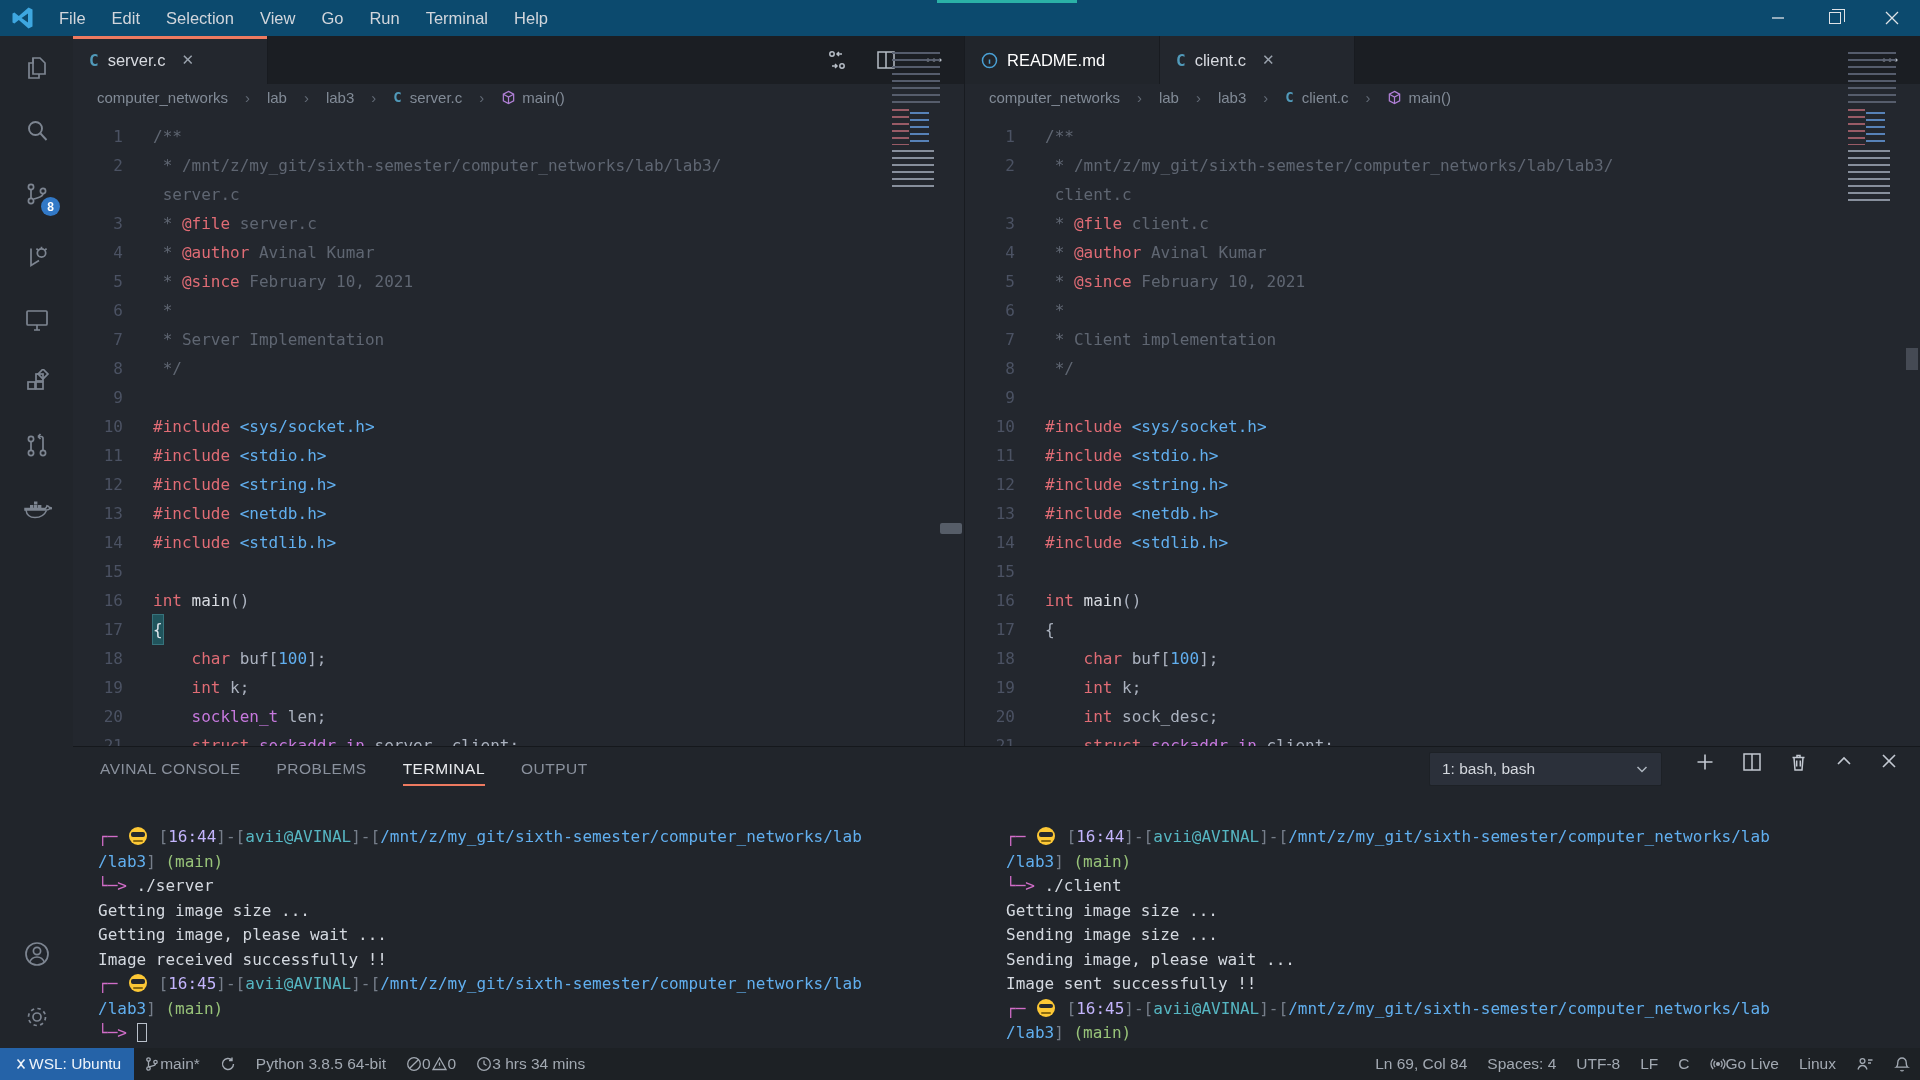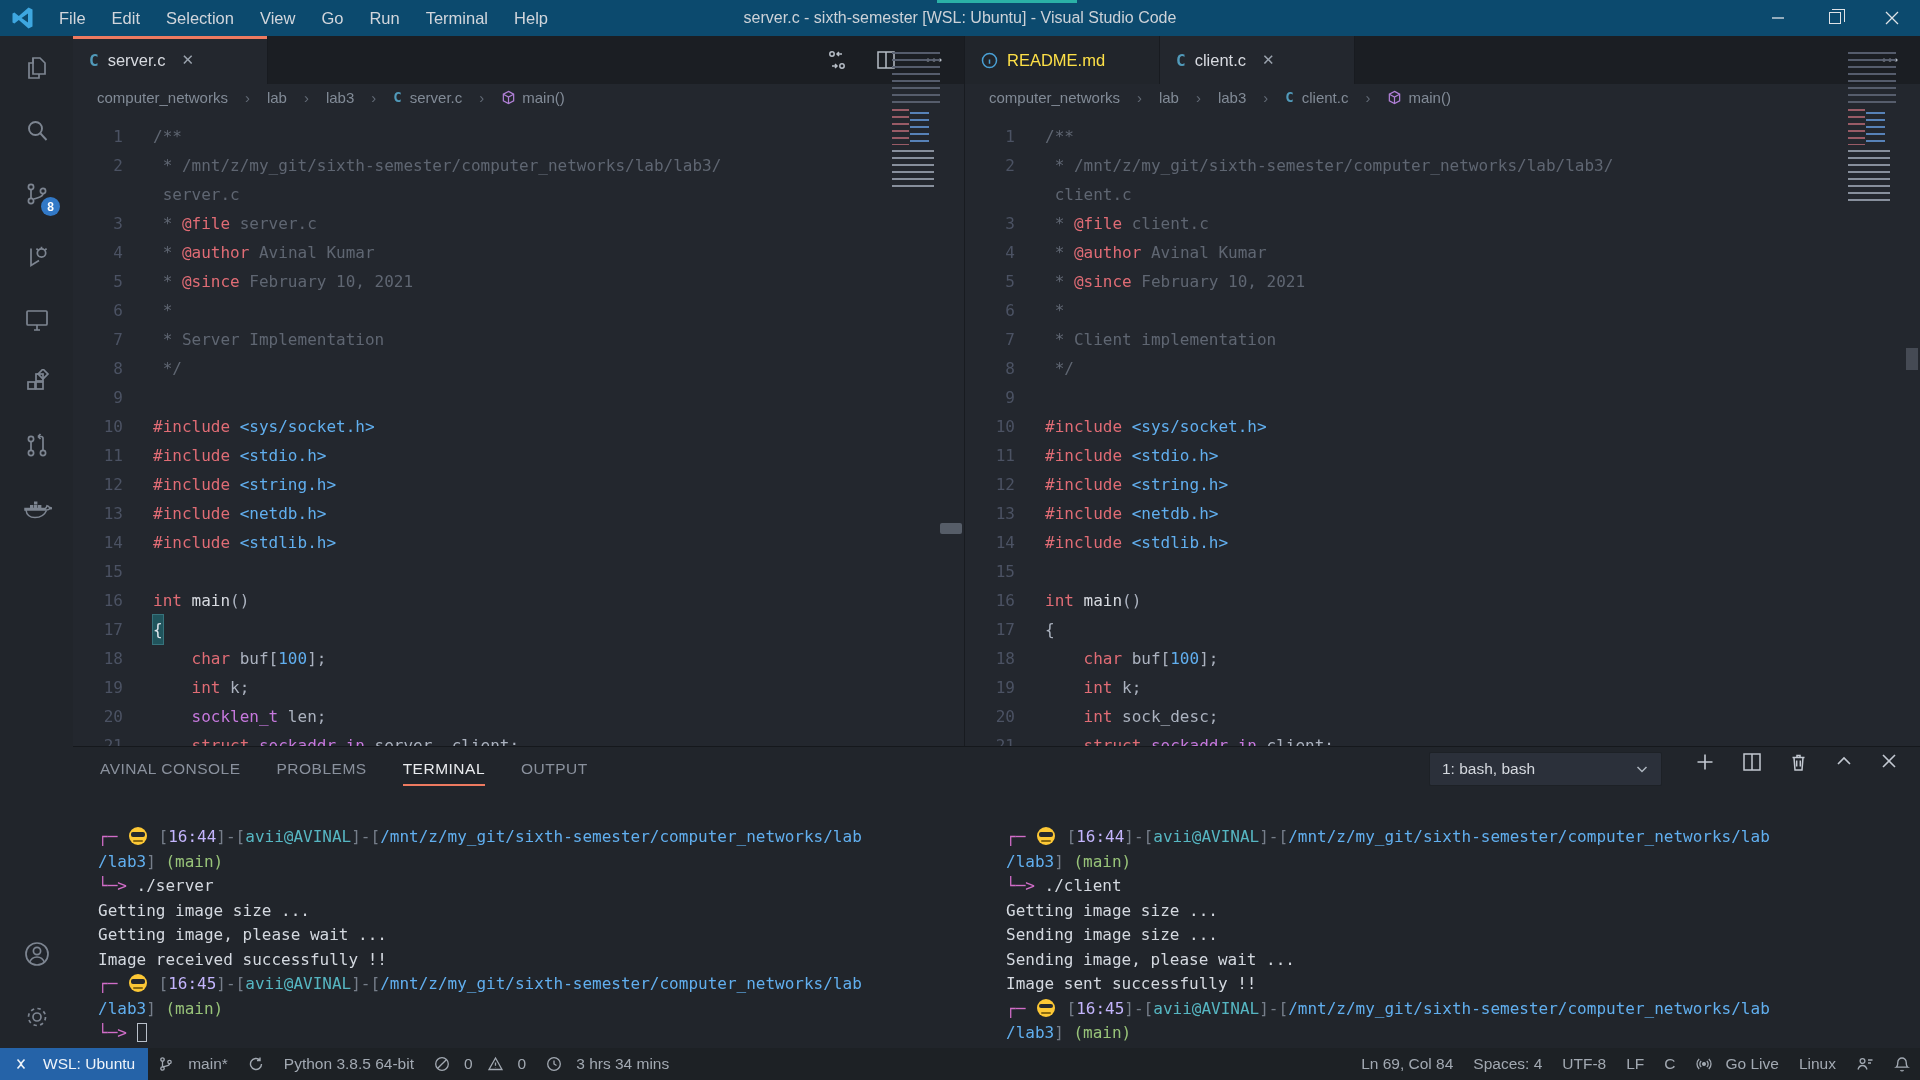--- a/index.html
+++ b/index.html
@@ -24,21 +24,21 @@
   .ab-bottom{margin-top:auto}
   .badge{position:absolute;right:13px;bottom:9px;min-width:19px;height:19px;border-radius:10px;background:#3279c7;color:#fff;font-size:12px;display:flex;align-items:center;justify-content:center;padding:0 5px;font-weight:bold}
 
   
   .main{position:absolute;left:73px;top:36px;right:0;bottom:32px;background:#23272e}
   .editors{position:absolute;top:0;left:0;right:0;height:710px}
   .group{position:absolute;top:0;bottom:0}
   .group-left{left:0;width:891px}
   .group-right{left:891px;right:0;border-left:1px solid #181b20}
   .tabbar{height:48px;background:#1b1e23;display:flex;align-items:stretch}
-  .tab{display:flex;align-items:center;padding:0 16px;background:#21252b;color:#fde047;font-size:16.5px;border-right:1px solid #181b20;position:relative;min-width:195px}
+  .tab{display:flex;align-items:center;padding:0 16px;background:#21252b;color:#ffffff;font-size:16.5px;border-right:1px solid #181b20;position:relative;min-width:195px}
   .tab.active{background:#23272e;color:#d7dae0}
   .tab.focused::before{content:"";position:absolute;top:0;left:0;right:0;height:3px;background:#ee7a60}
   .ficon{margin-right:9px;font-weight:bold;font-size:16px;font-family:"DejaVu Sans Mono",monospace}
   .c-icon{color:#519aba}
   .tab-close{margin-left:16px;color:#9aa2ad;font-size:15px}
   .group-toolbar{margin-left:auto;display:flex;align-items:center;gap:28px;padding-right:20px;color:#b6bdc6}
   .breadcrumb{height:26px;display:flex;align-items:center;font-size:15px;color:#8possible1;color:#828b97;padding-left:24px;gap:17px;background:#23272e}
   .crumb{display:flex;align-items:center;gap:6px}
   .bc-sep{color:#626a76;font-size:15px}
   .cube{color:#b180d7;display:flex}
@@ -82,21 +82,21 @@
   .tm-blu{color:#61afef}
   .tm-grn{color:#98c379}
   .tm-wht{color:#d4d9e0}
   .emoji{display:inline-block;width:18px;height:18px;background:#fdc835;border-radius:50%;position:relative;vertical-align:-3px;margin:0 2px}
   .emoji::before{content:"";position:absolute;left:2px;right:2px;top:5px;height:4.5px;background:#26292e;border-radius:2px}
   .emoji::after{content:"";position:absolute;left:4px;right:4px;bottom:3px;height:2px;background:#8a6a10;border-radius:2px}
   .cursorblk{display:inline-block;width:10px;height:19px;border:1.5px solid #b9c0ca;vertical-align:-4px}
 
   
   .statusbar{position:absolute;left:0;right:0;bottom:0;height:32px;background:#1d2125;display:flex;align-items:center;font-size:15.5px;color:#a2a9b2;z-index:9}
-  .sb-item{display:flex;align-items:center;gap:14px;padding:0 10px;height:32px;white-space:nowrap}
+  .sb-item{display:flex;align-items:center;gap:0;padding:0 10px;height:32px;white-space:nowrap}
   .sb-remote{background:#2563a8;color:#eef3f9;padding:0 13px}
   .sb-right{margin-left:auto;display:flex;align-items:center}
   svg{display:block}
 </style>
 </head>
 <body>
 
 <div class="titlebar">
   <div class="vslogo">
     <svg width="24" height="24" viewBox="0 0 24 24">
@@ -106,21 +106,20 @@
   <div class="menus" id="menubar">
       <span class="menu-item">File</span>
       <span class="menu-item">Edit</span>
       <span class="menu-item">Selection</span>
       <span class="menu-item">View</span>
       <span class="menu-item">Go</span>
       <span class="menu-item">Run</span>
       <span class="menu-item">Terminal</span>
       <span class="menu-item">Help</span>
     </div>
-  <div class="title-text">server.c - sixth-semester [WSL: Ubuntu] - Visual Studio Code</div>
   <div class="teal-strip"></div>
   <div class="win-controls">
     <div class="win-btn">
         <svg width="14" height="14" viewBox="0 0 14 14">
           <path stroke="#dfe2e6" stroke-width="1.3" d="M1 7h12"></path>
         </svg>
       </div>
     <div class="win-btn">
         <span class="restore-box"></span>
       </div>

